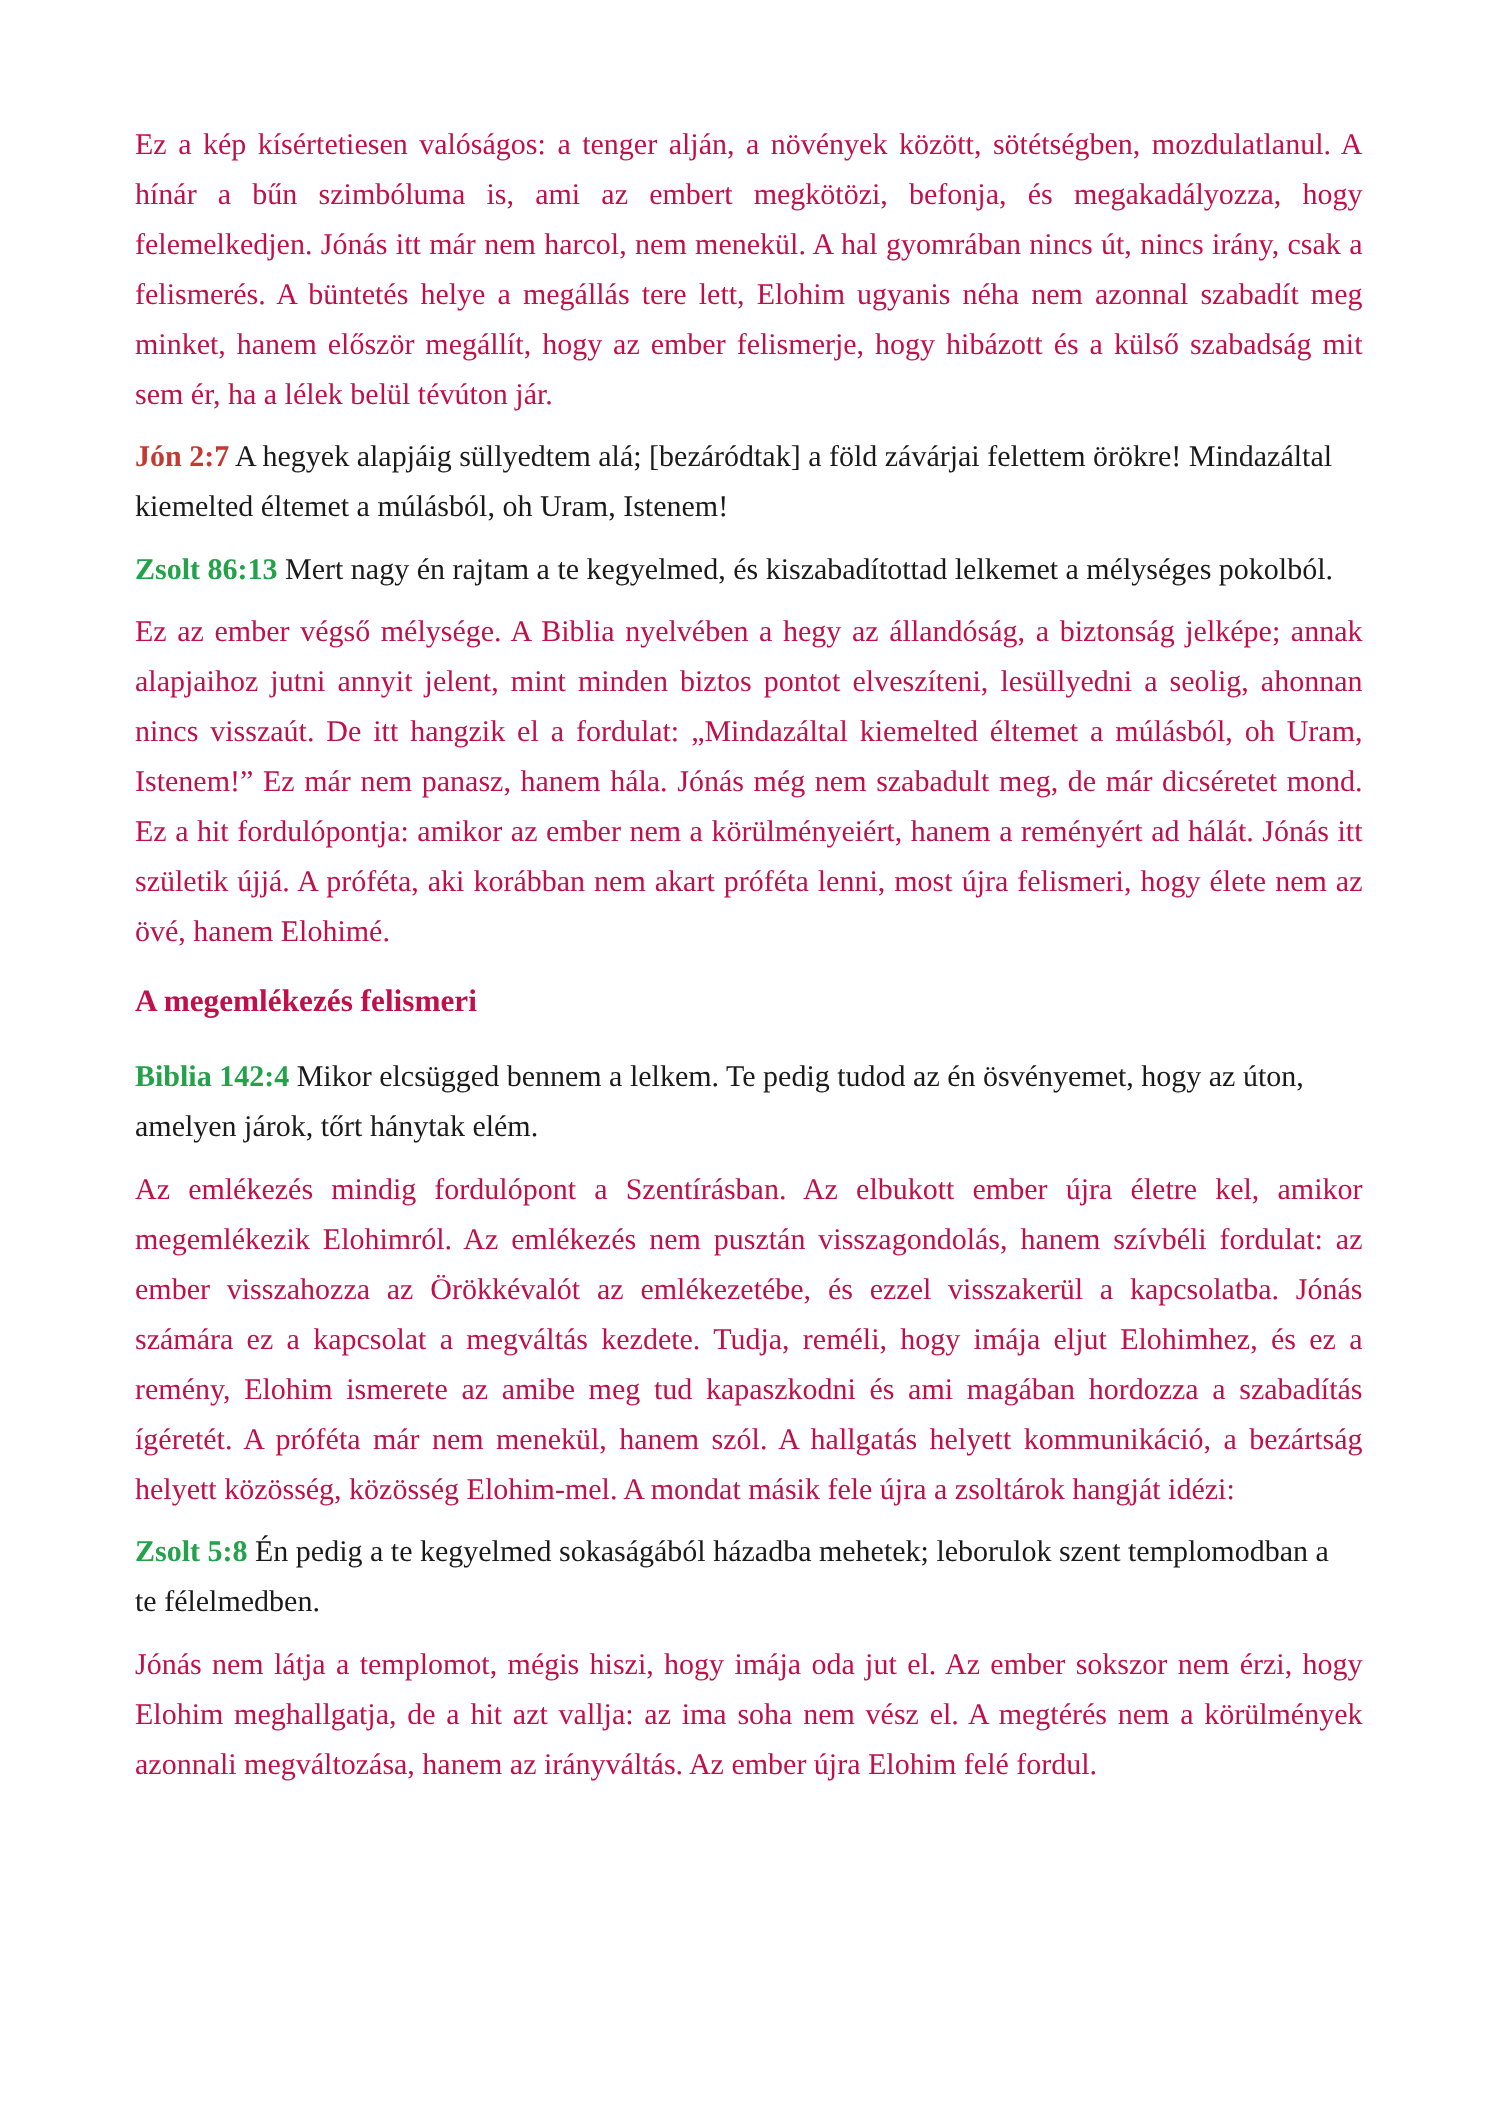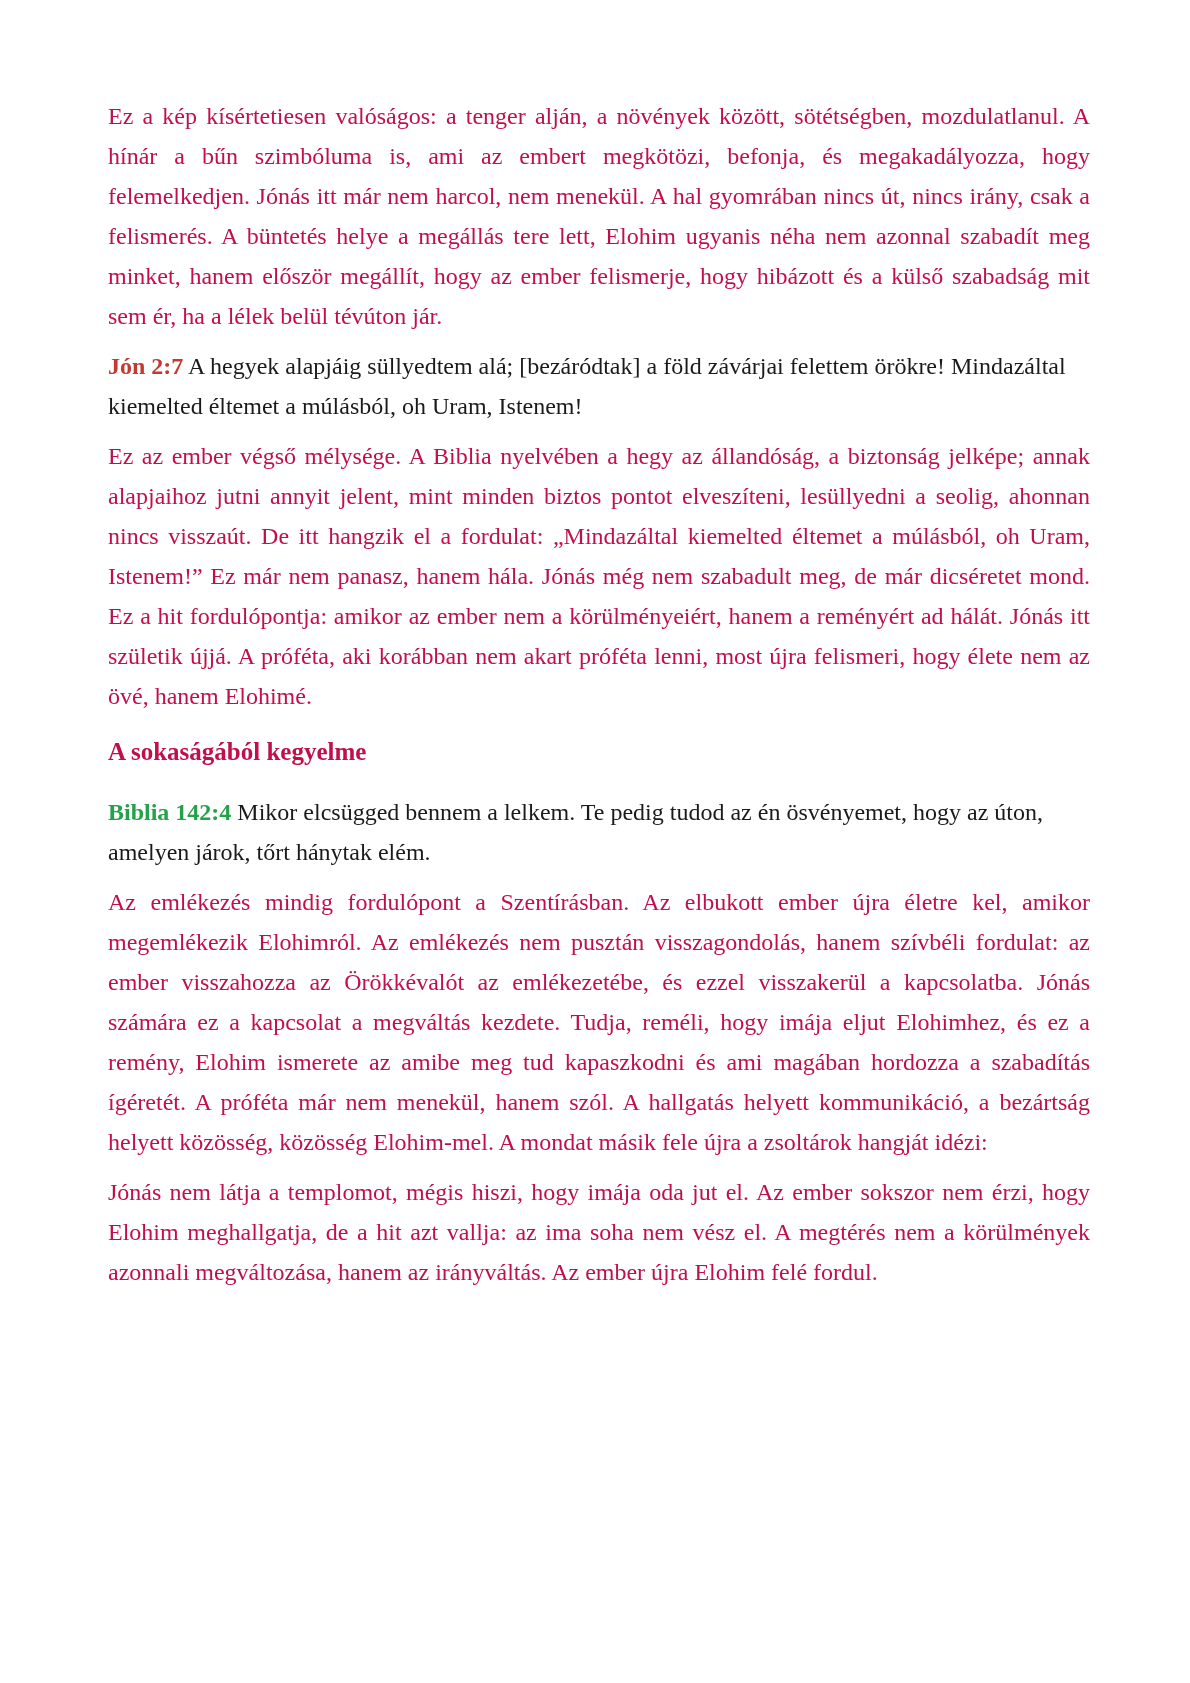--- a/index.html
+++ b/index.html
@@ -47,19 +47,21 @@
     color: var(--heading, #c11049);
   }
 </style>
 </head>
 <body>
 
 <div class="page">
   <div class="doc" id="doc">
       <p class="commentary"><span>Ez a kép kísértetiesen valóságos: a tenger alján, a növények között, sötétségben, mozdulatlanul. A hínár a bűn szimbóluma is, ami az embert megkötözi, befonja, és megakadályozza, hogy felemelkedjen. Jónás itt már nem harcol, nem menekül. A hal gyomrában nincs út, nincs irány, csak a felismerés. A büntetés helye a megállás tere lett, Elohim ugyanis néha nem azonnal szabadít meg minket, hanem először megállít, hogy az ember felismerje, hogy hibázott és a külső szabadság mit sem ér, ha a lélek belül tévúton jár.</span></p>
       <p class="verse"><span class="ref red">Jón 2:7</span> <span>A hegyek alapjáig süllyedtem alá; [bezáródtak] a föld závárjai felettem örökre! Mindazáltal kiemelted éltemet a múlásból, oh Uram, Istenem!</span></p>
+      <p class="verse"><span class="ref green">Zsolt 86:13</span> <span>Mert nagy én rajtam a te kegyelmed, és kiszabadítottad lelkemet a mélységes pokolból.</span></p>
       <p class="commentary"><span>Ez az ember végső mélysége. A Biblia nyelvében a hegy az állandóság, a biztonság jelképe; annak alapjaihoz jutni annyit jelent, mint minden biztos pontot elveszíteni, lesüllyedni a seolig, ahonnan nincs visszaút. De itt hangzik el a fordulat: „Mindazáltal kiemelted éltemet a múlásból, oh Uram, Istenem!” Ez már nem panasz, hanem hála. Jónás még nem szabadult meg, de már dicséretet mond. Ez a hit fordulópontja: amikor az ember nem a körülményeiért, hanem a reményért ad hálát. Jónás itt születik újjá. A próféta, aki korábban nem akart próféta lenni, most újra felismeri, hogy élete nem az övé, hanem Elohimé.</span></p>
-      <h2 class="section-heading">A sokaságából kegyelme</h2>
+      <h2 class="section-heading">A megemlékezés felismeri</h2>
       <p class="verse"><span class="ref green">Biblia 142:4</span> <span>Mikor elcsügged bennem a lelkem. Te pedig tudod az én ösvényemet, hogy az úton, amelyen járok, tőrt hánytak elém.</span></p>
       <p class="commentary"><span>Az emlékezés mindig fordulópont a Szentírásban. Az elbukott ember újra életre kel, amikor megemlékezik Elohimról. Az emlékezés nem pusztán visszagondolás, hanem szívbéli fordulat: az ember visszahozza az Örökkévalót az emlékezetébe, és ezzel visszakerül a kapcsolatba. Jónás számára ez a kapcsolat a megváltás kezdete. Tudja, reméli, hogy imája eljut Elohimhez, és ez a remény, Elohim ismerete az amibe meg tud kapaszkodni és ami magában hordozza a szabadítás ígéretét. A próféta már nem menekül, hanem szól. A hallgatás helyett kommunikáció, a bezártság helyett közösség, közösség Elohim-mel. A mondat másik fele újra a zsoltárok hangját idézi:</span></p>
+      <p class="verse"><span class="ref green">Zsolt 5:8</span> <span>Én pedig a te kegyelmed sokaságából házadba mehetek; leborulok szent templomodban a te félelmedben.</span></p>
       <p class="commentary"><span>Jónás nem látja a templomot, mégis hiszi, hogy imája oda jut el. Az ember sokszor nem érzi, hogy Elohim meghallgatja, de a hit azt vallja: az ima soha nem vész el. A megtérés nem a körülmények azonnali megváltozása, hanem az irányváltás. Az ember újra Elohim felé fordul.</span></p>
     </div>
 </div>
 
 </body></html>

